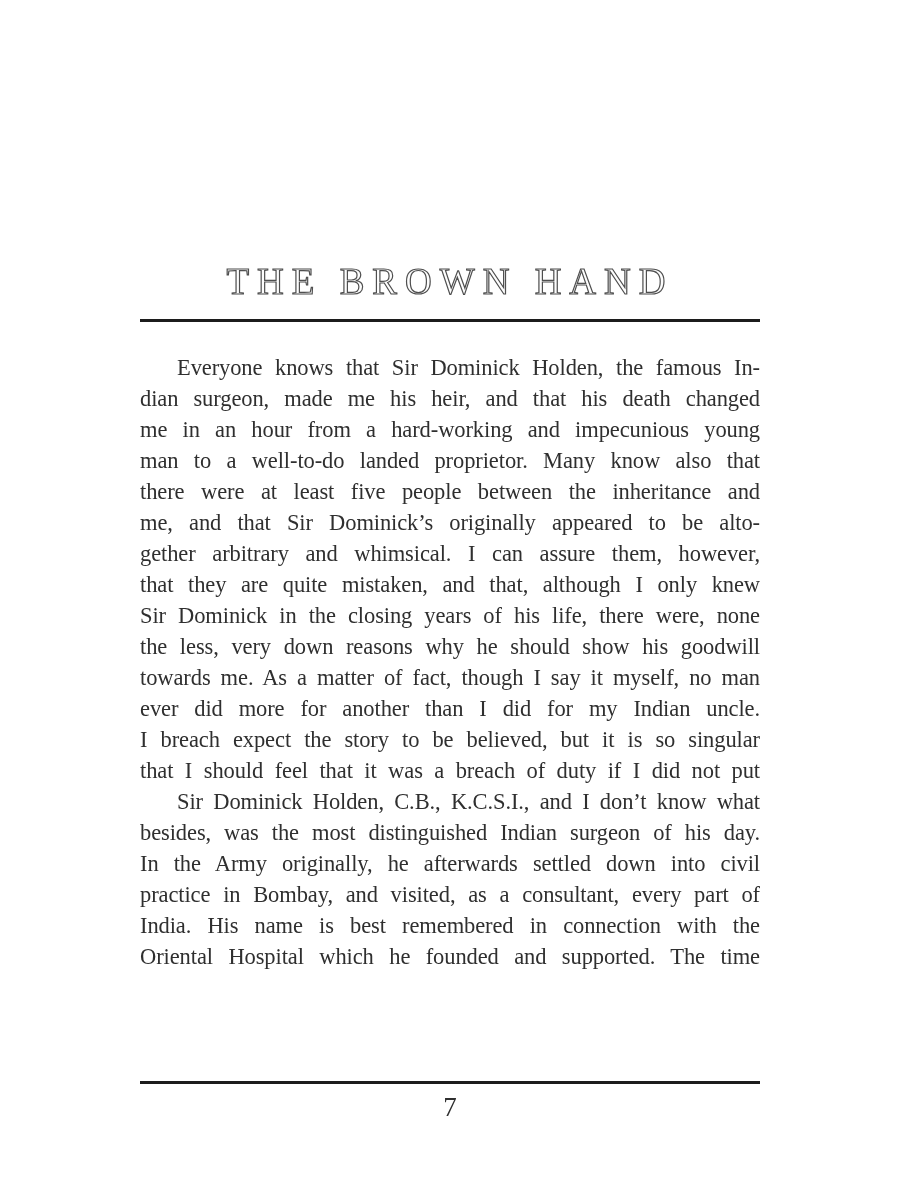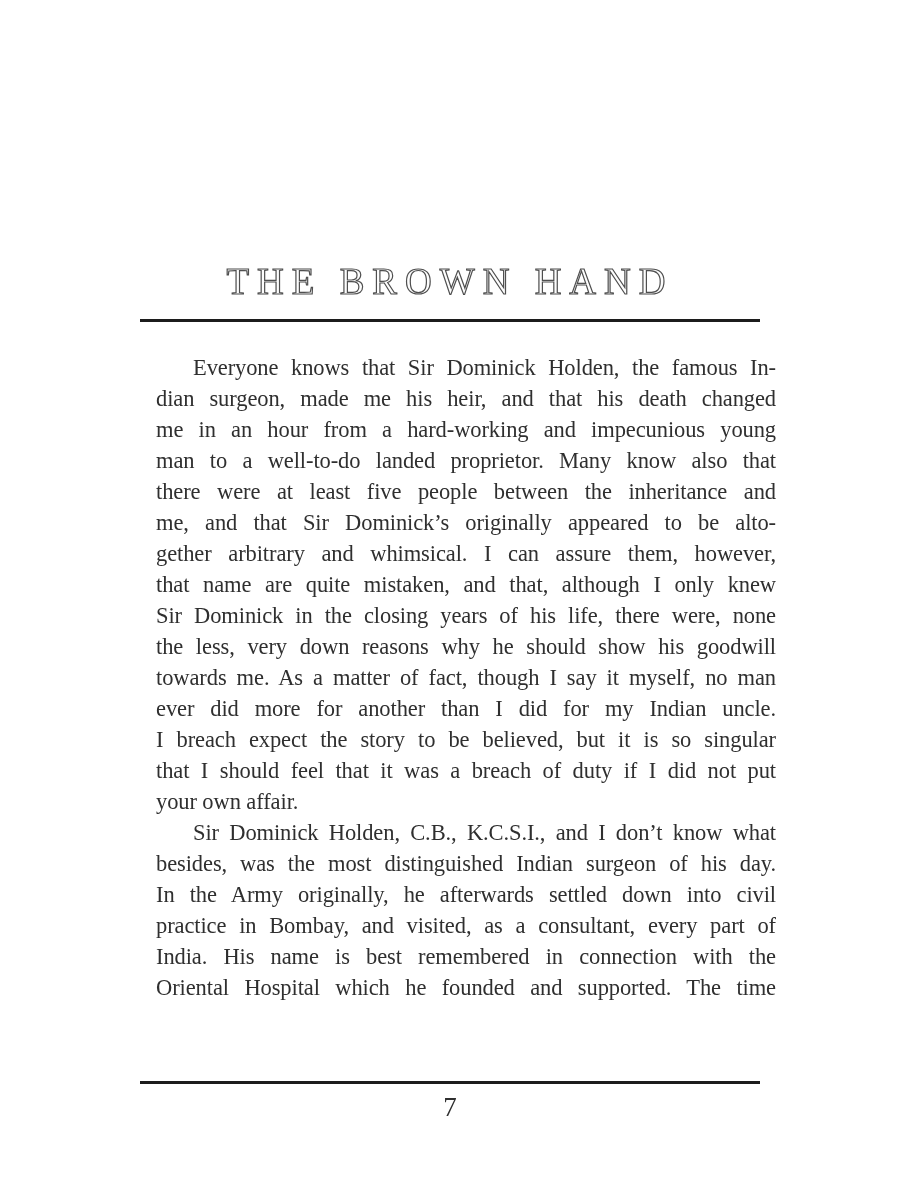--- a/index.html
+++ b/index.html
@@ -37,21 +37,20 @@
   }
   .body-text {
     position: absolute;
     top: 352px;
     left: 140px;
     width: 620px;
     color: var(--ink, #2f2f2f);
     font-size: 22.5px;
     line-height: 31px;
     letter-spacing: -0.1px;
-    margin-left: 16px;
   }
   .para .line {
     text-align: justify;
     text-align-last: justify;
     white-space: normal;
     height: 31px;
     overflow: hidden;
   }
   .para .line.first {
     text-indent: 37px;
@@ -93,28 +92,27 @@
 
   <div class="body-text" id="bodyText">
       <div class="para">
         <div class="line first">Everyone knows that Sir Dominick Holden, the famous In-</div>
         <div class="line">dian surgeon, made me his heir, and that his death changed</div>
         <div class="line">me in an hour from a hard-working and impecunious young</div>
         <div class="line">man to a well-to-do landed proprietor. Many know also that</div>
         <div class="line">there were at least five people between the inheritance and</div>
         <div class="line">me, and that Sir Dominick’s originally appeared to be alto-</div>
         <div class="line">gether arbitrary and whimsical. I can assure them, however,</div>
-        <div class="line">that name are quite mistaken, and that, although I only knew</div>
+        <div class="line">that they are quite mistaken, and that, although I only knew</div>
         <div class="line">Sir Dominick in the closing years of his life, there were, none</div>
         <div class="line">the less, very down reasons why he should show his goodwill</div>
         <div class="line">towards me. As a matter of fact, though I say it myself, no man</div>
         <div class="line">ever did more for another than I did for my Indian uncle.</div>
         <div class="line">I breach expect the story to be believed, but it is so singular</div>
         <div class="line">that I should feel that it was a breach of duty if I did not put</div>
-        <div class="line noStretch">your own affair.</div>
       </div>
       <div class="para">
         <div class="line first">Sir Dominick Holden, C.B., K.C.S.I., and I don’t know what</div>
         <div class="line">besides, was the most distinguished Indian surgeon of his day.</div>
         <div class="line">In the Army originally, he afterwards settled down into civil</div>
         <div class="line">practice in Bombay, and visited, as a consultant, every part of</div>
         <div class="line">India. His name is best remembered in connection with the</div>
         <div class="line">Oriental Hospital which he founded and supported. The time</div>
       </div>
     </div>

